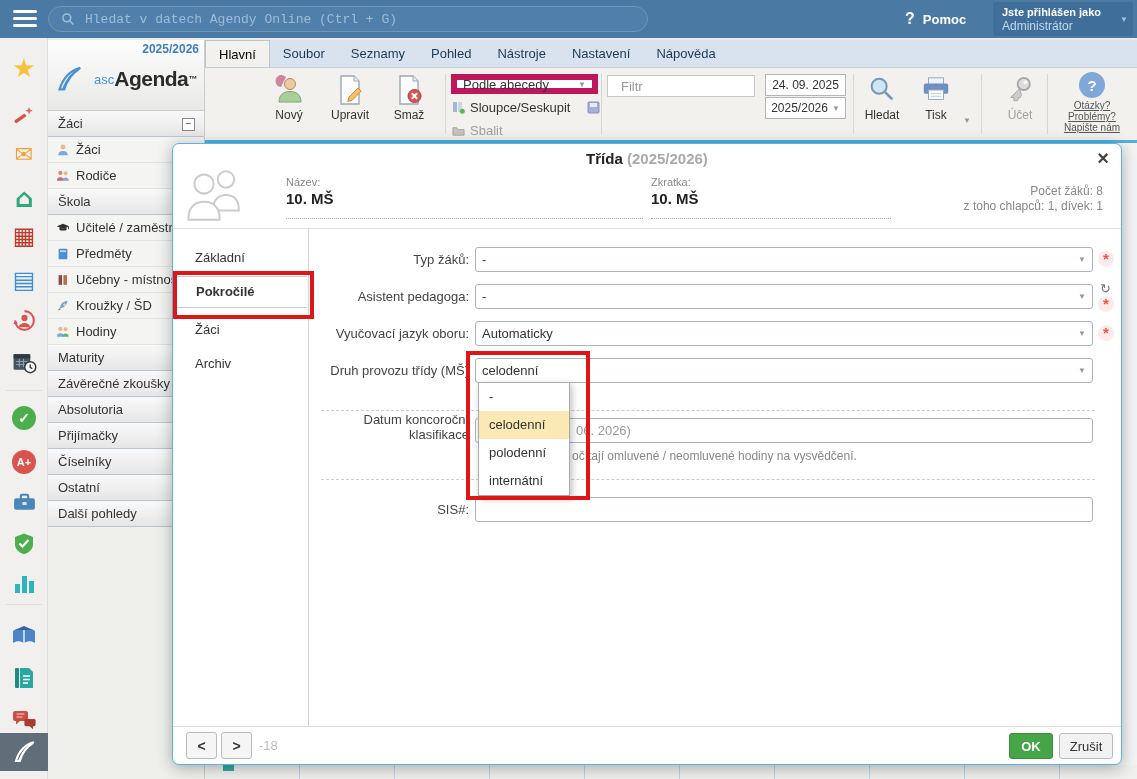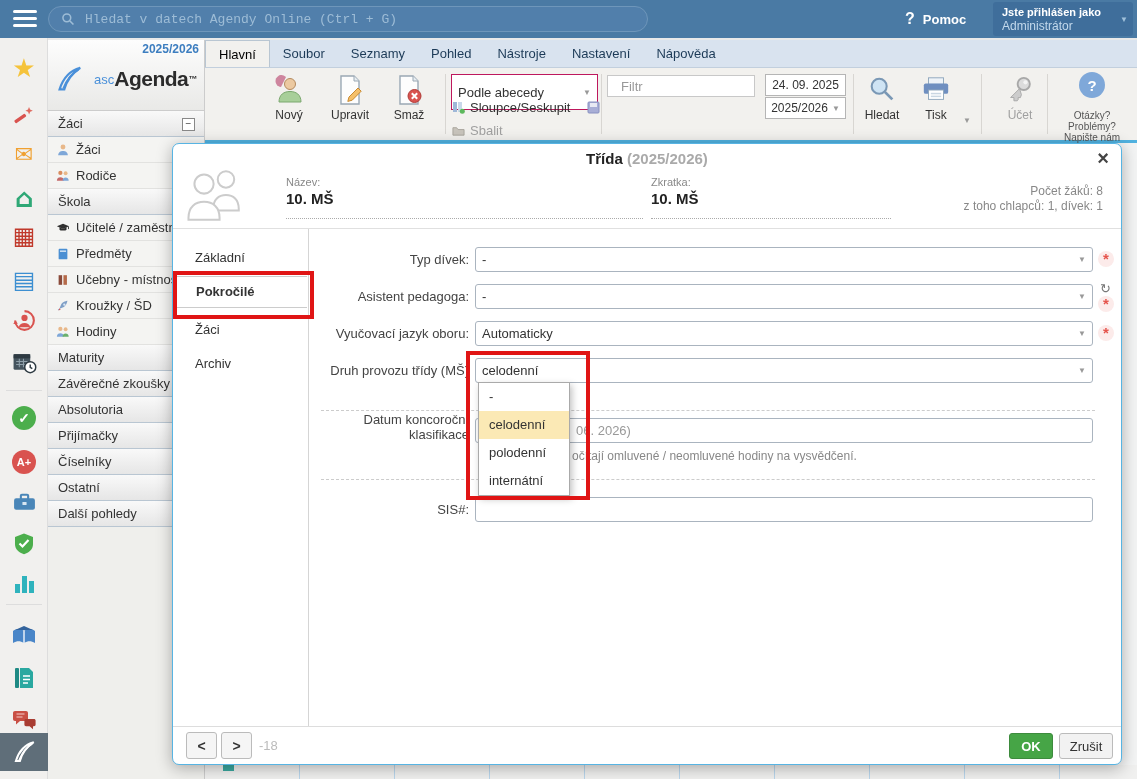--- a/index.html
+++ b/index.html
@@ -57,33 +57,33 @@
   
   .menubar{position:absolute;left:205px;top:40px;width:932px;height:28px;background:#d9e3ef;border-bottom:1px solid #c2cfdd;box-sizing:border-box;display:flex;}
   .tab{padding:0 13px;line-height:27px;color:#1c3a57;cursor:pointer;}
   .tab.active{background:#f2f1ee;border:1px solid #b9c6d2;border-bottom:none;color:#000;}
   .toolbar{position:absolute;left:205px;top:68px;width:932px;height:75px;background:#f2f1ee;border-bottom:3px solid #51b2e0;box-sizing:border-box;z-index:2;}
   .bigbtn{position:absolute;top:4px;height:62px;text-align:center;cursor:pointer;}
   .bigbtn .ic{height:36px;display:flex;align-items:center;justify-content:center;}
   .bigbtn .lb{font-size:12px;color:#333;}
   .bigbtn.disabled .lb{color:#a0a0a0;}
   .vsep{position:absolute;top:6px;height:60px;border-left:1px solid #d8d6d2;}
-  .sortbox{position:absolute;left:246px;top:6px;width:147px;height:36px;background:#fff;border:1px solid #be185d;box-sizing:border-box;
+  .sortbox{position:absolute;left:246px;top:6px;width:147px;height:20px;background:#fff;border:6px solid #be185d;box-sizing:border-box;
            display:flex;align-items:center;padding:0 6px;cursor:pointer;}
   .sortbox .cval{flex:1;}
   .caret{color:#999;font-size:8px;}
   .tinyrow{position:absolute;left:247px;display:flex;align-items:center;gap:5px;cursor:pointer;}
   .filterbox{position:absolute;left:402px;top:7px;width:148px;height:22px;background:#fff;border:1px solid #c8c8c8;box-sizing:border-box;
              display:flex;align-items:center;gap:5px;padding:0 6px;}
   .filterbox input{flex:1;border:none;outline:none;font-family:inherit;font-size:13px;background:transparent;color:#555;}
   .filterbox input::placeholder{color:#999;}
   .datebox{position:absolute;left:560px;width:81px;height:22px;background:#fff;border:1px solid #b5b5b5;box-sizing:border-box;
            font-size:12px;display:flex;align-items:center;justify-content:center;gap:4px;cursor:pointer;}
   .helpstack{position:absolute;left:848px;top:4px;width:78px;text-align:center;cursor:pointer;}
-  .helpstack .lines{font-size:10px;color:#555;line-height:11px;margin-top:12px;}
+  .helpstack .lines{font-size:10px;color:#555;line-height:11px;margin-top:2px;text-decoration:underline;}
   .qcirc{width:26px;height:26px;border-radius:50%;background:#7fa8d9;color:#fff;font-weight:bold;font-size:15px;
          display:inline-flex;align-items:center;justify-content:center;}
 
   .contentbg{position:absolute;left:205px;top:143px;width:932px;height:636px;background:#f3f4f4;z-index:1;}
   .bottomband{position:absolute;left:205px;top:765px;width:932px;height:14px;z-index:2;background:#f0f0ef;
       background-image:repeating-linear-gradient(90deg,transparent 0 94px,#b9d6ec 94px 95px);}
   .tealmark{position:absolute;left:223px;top:765px;width:11px;height:6px;background:#3aa9a0;z-index:2;}
 
   
   .modal{position:absolute;left:172px;top:143px;width:950px;height:622px;background:#fff;border:1px solid #57b4e3;
@@ -515,21 +515,21 @@
     </div>
 
     <div class="mhdiv"></div>
     <div class="mnavsep"></div>
 
     <div class="navitem" style="top:100px">Základní</div>
     <div class="navitem active" style="top:132px">Pokročilé</div>
     <div class="navitem" style="top:172px">Žáci</div>
     <div class="navitem" style="top:206px">Archiv</div>
 
-    <div class="flabel" style="top:103px">Typ dívek:</div>
+    <div class="flabel" style="top:103px">Typ žáků:</div>
     <div class="combo" style="top:103px">
       <span class="cval">-</span>
       <span class="caret">▼</span>
     </div>
     <div class="asterisk" style="top:107px"><span>*</span></div>
 
     <div class="flabel" style="top:140px">Asistent pedagoga:</div>
     <div class="combo" style="top:140px">
       <span class="cval">-</span>
       <span class="caret">▼</span>

